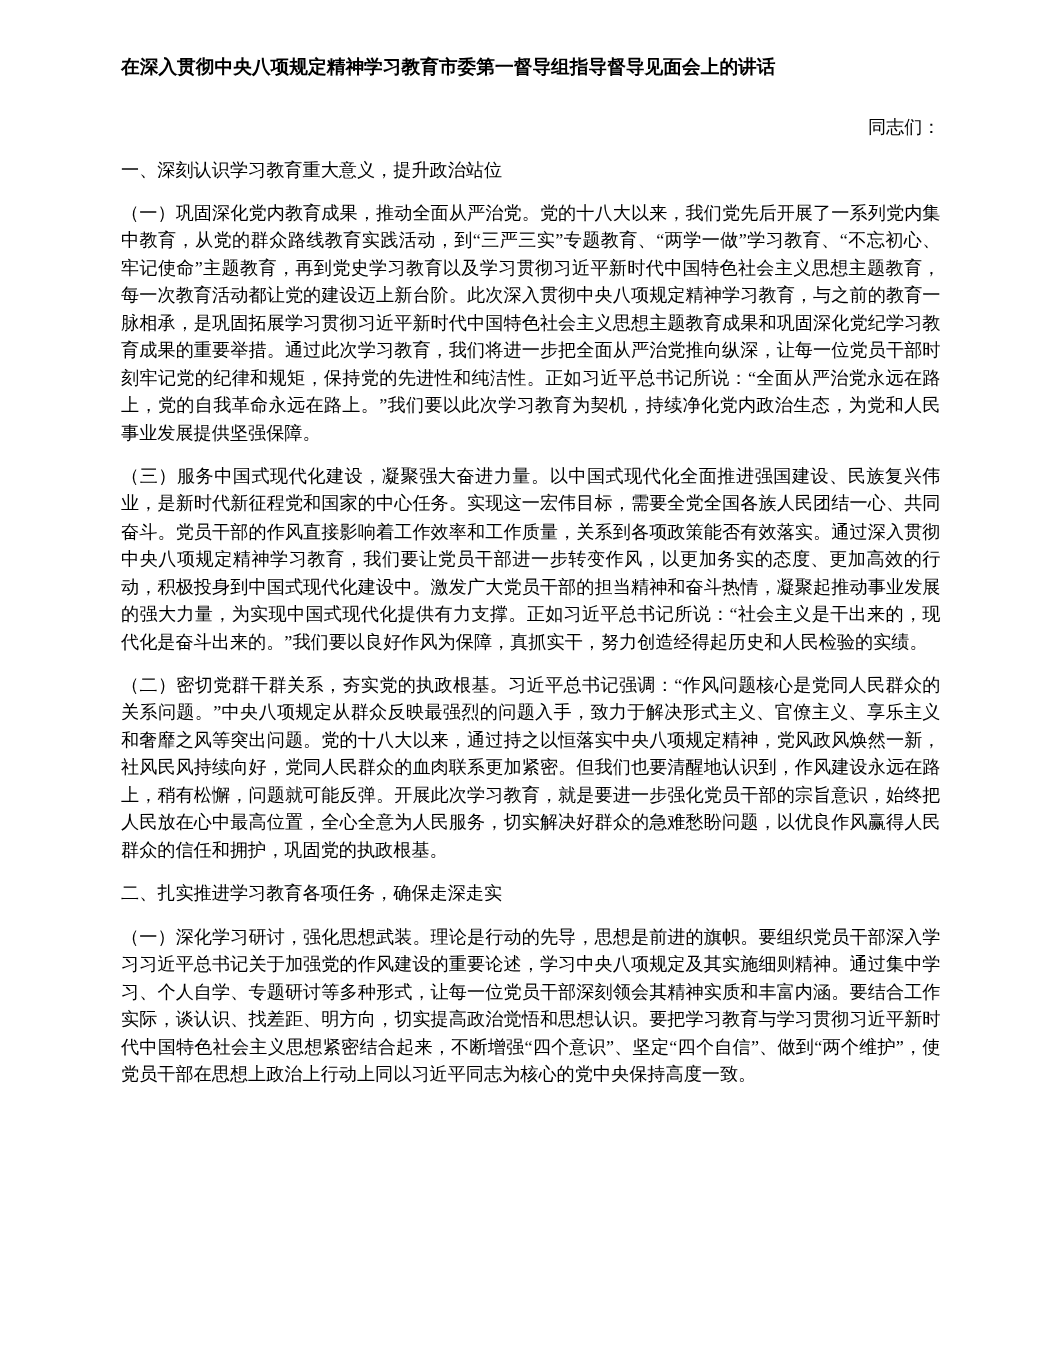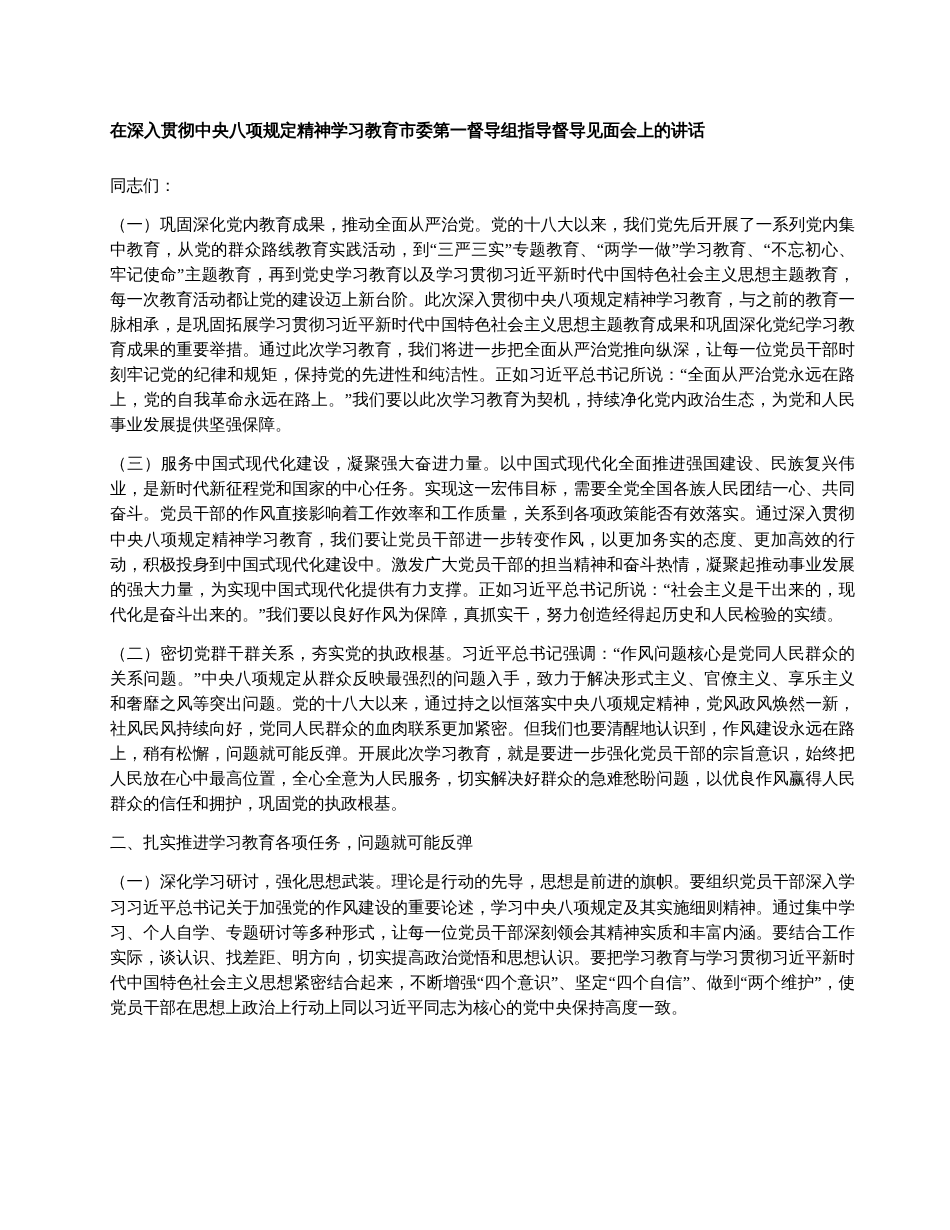--- a/index.html
+++ b/index.html
@@ -11,59 +11,60 @@
     width: 950px;
     height: 1230px;
     overflow: hidden;
     font-family: "Liberation Serif", "DejaVu Serif", serif;
     color: #000000;
   }
   .page {
     box-sizing: border-box;
     width: 950px;
     height: 950px;
-    padding: 118px 95px 40px 110px;
+    padding: 48px 95px 40px 110px;
     background: #ffffff;
   }
   .title {
     font-size: 17px;
     font-weight: bold;
     line-height: 1.5;
     margin: 0 0 14px 0;
   }
   .para {
     font-size: 16.5px;
     line-height: 1.52;
     margin: 0 0 14px 0;
     text-align: justify;
     text-justify: inter-ideograph;
     word-break: break-all;
   }
   .salutation {
-    text-align: left;
+    text-align: right;
     margin-top: 29px;
   }
   .section-heading {
     text-align: left;
   }
 </style>
 </head>
 <body>
 
 <div class="page">
 
   <h1 class="title">在深入贯彻中央八项规定精神学习教育市委第一督导组指导督导见面会上的讲话</h1>
 
   <p class="para salutation">同志们：</p>
 
 
+  <p class="para section-heading">一、深刻认识学习教育重大意义，提升政治站位</p>
 
   <p class="para">（一）巩固深化党内教育成果，推动全面从严治党。党的十八大以来，我们党先后开展了一系列党内集中教育，从党的群众路线教育实践活动，到“三严三实”专题教育、“两学一做”学习教育、“不忘初心、牢记使命”主题教育，再到党史学习教育以及学习贯彻习近平新时代中国特色社会主义思想主题教育，每一次教育活动都让党的建设迈上新台阶。此次深入贯彻中央八项规定精神学习教育，与之前的教育一脉相承，是巩固拓展学习贯彻习近平新时代中国特色社会主义思想主题教育成果和巩固深化党纪学习教育成果的重要举措。通过此次学习教育，我们将进一步把全面从严治党推向纵深，让每一位党员干部时刻牢记党的纪律和规矩，保持党的先进性和纯洁性。正如习近平总书记所说：“全面从严治党永远在路上，党的自我革命永远在路上。”我们要以此次学习教育为契机，持续净化党内政治生态，为党和人民事业发展提供坚强保障。</p>
 
   <p class="para">（三）服务中国式现代化建设，凝聚强大奋进力量。以中国式现代化全面推进强国建设、民族复兴伟业，是新时代新征程党和国家的中心任务。实现这一宏伟目标，需要全党全国各族人民团结一心、共同奋斗。党员干部的作风直接影响着工作效率和工作质量，关系到各项政策能否有效落实。通过深入贯彻中央八项规定精神学习教育，我们要让党员干部进一步转变作风，以更加务实的态度、更加高效的行动，积极投身到中国式现代化建设中。激发广大党员干部的担当精神和奋斗热情，凝聚起推动事业发展的强大力量，为实现中国式现代化提供有力支撑。正如习近平总书记所说：“社会主义是干出来的，现代化是奋斗出来的。”我们要以良好作风为保障，真抓实干，努力创造经得起历史和人民检验的实绩。</p>
 
   <p class="para">（二）密切党群干群关系，夯实党的执政根基。习近平总书记强调：“作风问题核心是党同人民群众的关系问题。”中央八项规定从群众反映最强烈的问题入手，致力于解决形式主义、官僚主义、享乐主义和奢靡之风等突出问题。党的十八大以来，通过持之以恒落实中央八项规定精神，党风政风焕然一新，社风民风持续向好，党同人民群众的血肉联系更加紧密。但我们也要清醒地认识到，作风建设永远在路上，稍有松懈，问题就可能反弹。开展此次学习教育，就是要进一步强化党员干部的宗旨意识，始终把人民放在心中最高位置，全心全意为人民服务，切实解决好群众的急难愁盼问题，以优良作风赢得人民群众的信任和拥护，巩固党的执政根基。</p>
 
-  <p class="para section-heading">二、扎实推进学习教育各项任务，问题就可能反弹</p>
+  <p class="para section-heading">二、扎实推进学习教育各项任务，确保走深走实</p>
 
   <p class="para">（一）深化学习研讨，强化思想武装。理论是行动的先导，思想是前进的旗帜。要组织党员干部深入学习习近平总书记关于加强党的作风建设的重要论述，学习中央八项规定及其实施细则精神。通过集中学习、个人自学、专题研讨等多种形式，让每一位党员干部深刻领会其精神实质和丰富内涵。要结合工作实际，谈认识、找差距、明方向，切实提高政治觉悟和思想认识。要把学习教育与学习贯彻习近平新时代中国特色社会主义思想紧密结合起来，不断增强“四个意识”、坚定“四个自信”、做到“两个维护”，使党员干部在思想上政治上行动上同以习近平同志为核心的党中央保持高度一致。</p>
 
 </div>
 
 </body></html>

